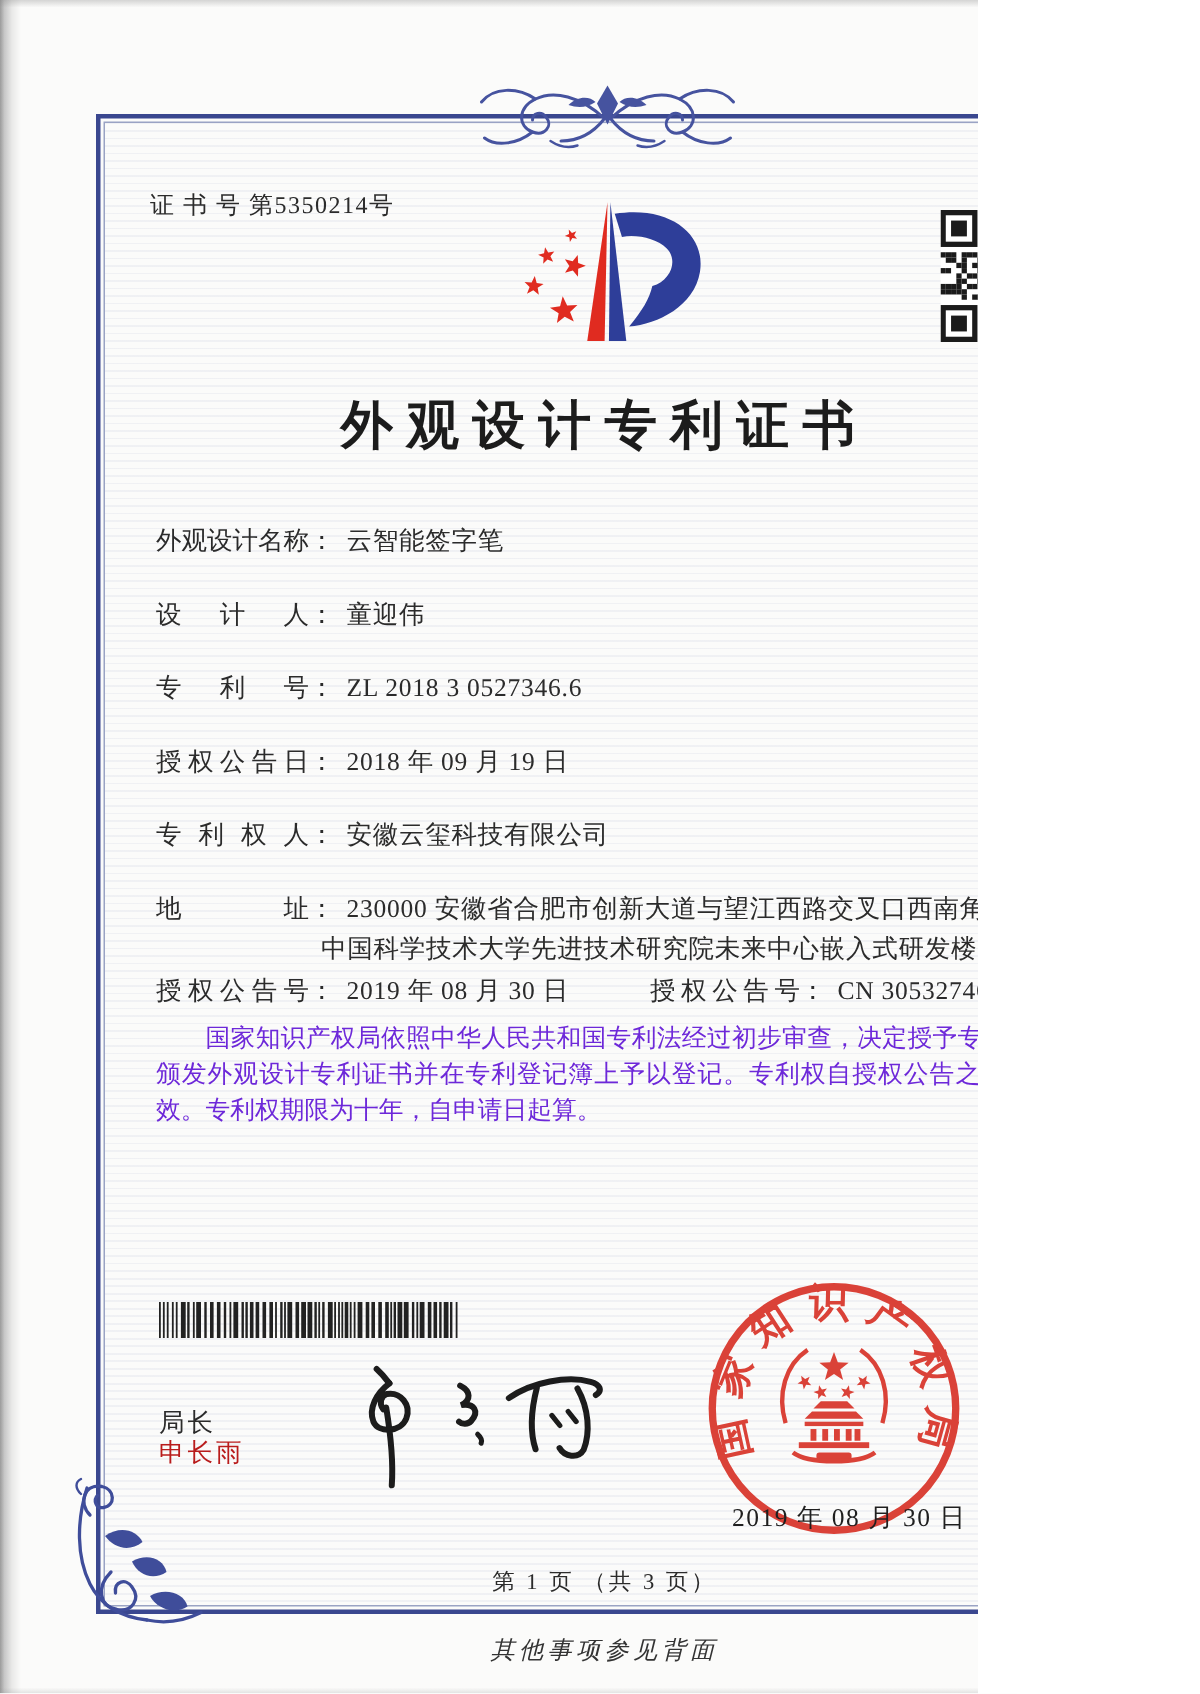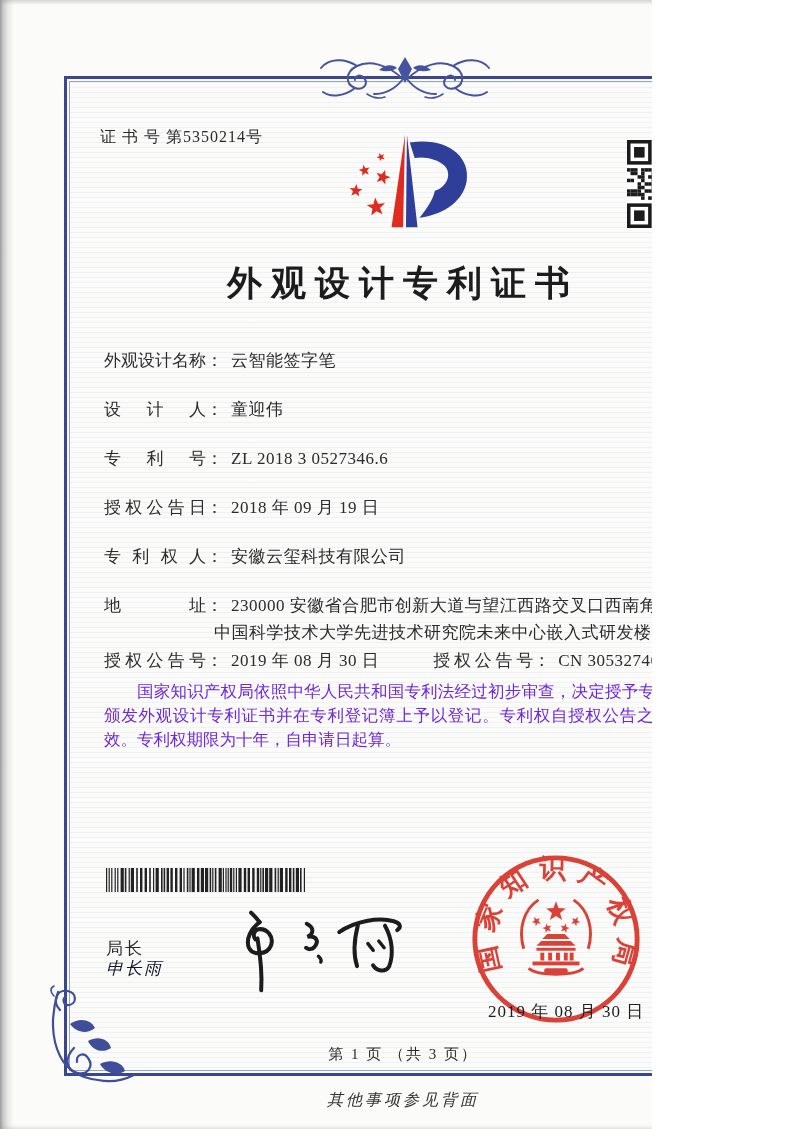--- a/index.html
+++ b/index.html
@@ -29,21 +29,21 @@
   .fvalue{letter-spacing:.5px;}
   .addr-row{margin-bottom:2px;}
   .addr2{margin-left:110px;line-height:27px;margin-bottom:4px;letter-spacing:.5px;}
   .grant-row .flabel2{display:inline-block;width:100px;text-align:justify;text-align-last:justify;
       vertical-align:top;margin-left:54px;}
   .body-text{position:absolute;left:104px;top:680px;width:601px;font-size:16.5px;
        line-height:23.8px;text-align:justify;color:#6d28d9;}
   .body-text p{margin:0;text-indent:2em;}
   .barcode{position:absolute;left:105px;top:867px;width:206px;height:26px;}
   .sig-title{position:absolute;left:106px;top:925px;font-size:17px;letter-spacing:2px;color:#2b2b2b;margin-top:12px;}
-  .sig-name{position:absolute;left:106px;top:957px;font-size:17px;letter-spacing:2px;color:#0f172a;font-style:italic;}
+  .sig-name{position:absolute;left:106px;top:957px;font-size:17px;letter-spacing:2px;color:#b91c1c;}
   .signature{position:absolute;left:222px;top:901px;width:200px;height:92px;}
   .seal{position:absolute;left:468px;top:851px;width:176px;height:176px;opacity:.95;z-index:3;}
   .seal-date{position:absolute;left:488px;top:1000px;width:170px;font-size:17px;letter-spacing:1px;
        color:#1f1f1f;z-index:4;white-space:nowrap;}
   .page-info{position:absolute;left:64px;top:1045px;width:678px;text-align:center;
        font-size:15px;letter-spacing:2px;color:#2b2b2b;z-index:2;}
   .back-note{position:absolute;left:64px;top:1090px;width:678px;text-align:center;
        font-size:16px;font-style:italic;letter-spacing:3px;color:#333;}
   .orn-top{position:absolute;left:317px;top:54px;width:176px;height:48px;z-index:2;}
   .orn-bl{position:absolute;left:44px;top:984px;width:100px;height:102px;z-index:2;}

